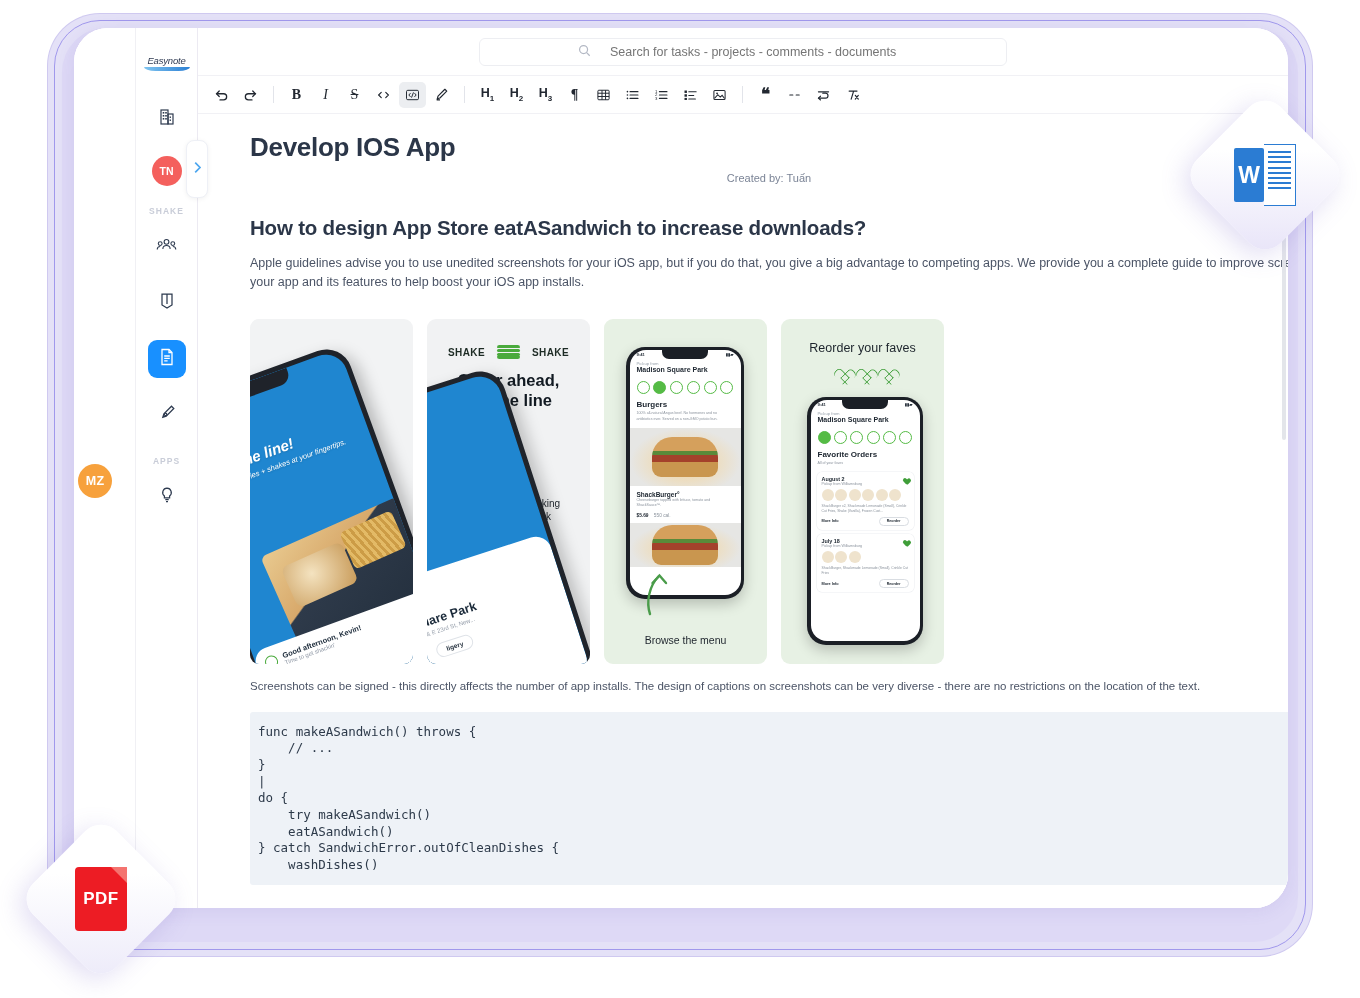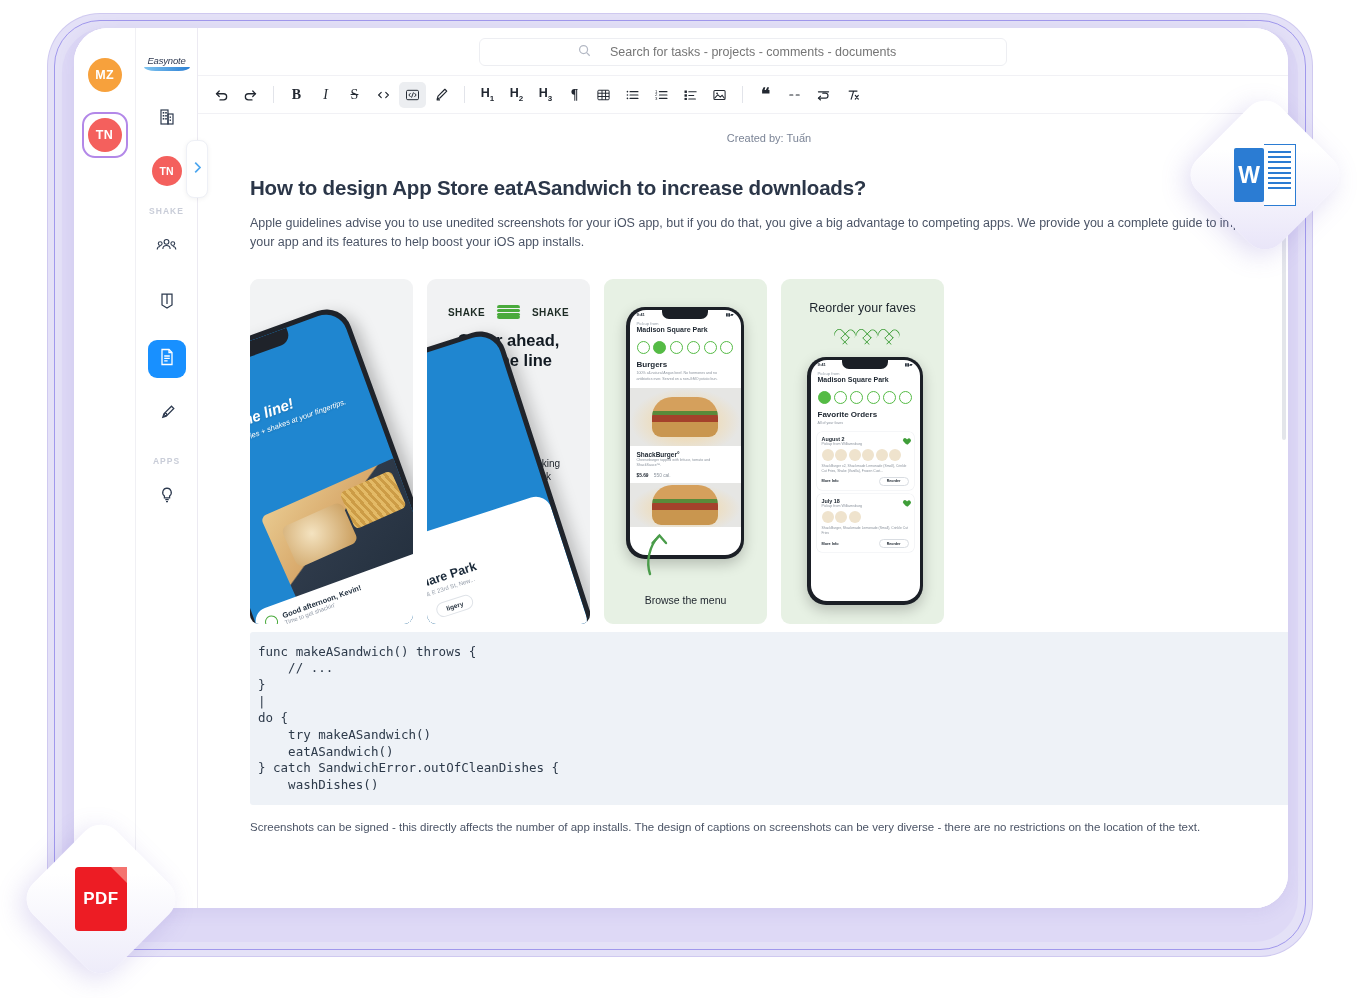--- a/index.html
+++ b/index.html
@@ -53,23 +53,23 @@
     background: #fff;
   }
 
   
   #avatar-rail {
     width: 62px;
     background: #ffffff;
     border-right: 1px solid #f0f0f4;
     padding-top: 26px;
     display: flex;
-    flex-direction: column;
+    flex-direction: row;
     align-items: center;
-    gap: 16px;
+    gap: 24px;
     flex: 0 0 62px;
   }
   .avatar {
     width: 34px; height: 34px;
     border-radius: 50%;
     color: #fff;
     font-size: 12.5px;
     font-weight: bold;
     display: flex; align-items: center; justify-content: center;
     letter-spacing: .3px;
@@ -785,20 +785,21 @@
         <div class="tb-btn">
           <svg width="15" height="14" viewBox="0 0 16 14" fill="none" stroke="#222831" stroke-width="1.25" stroke-linecap="round">
             <path d="M4.4 2.8h8.4M9.2 2.8L6.6 11.4"></path>
               <path d="M11 7.4l3.2 4M14.2 7.4l-3.2 4"></path>
           </svg>
         </div>
       </div>
 
       <div id="doc-scroll">
         <div id="doc">
+          <h1 id="doc-title">Develop IOS App</h1>
           <div id="doc-byline">Created by: Tuấn</div>
           <h2 id="doc-h2">How to design App Store eatASandwich to increase downloads?</h2>
           <p id="doc-para">Apple guidelines advise you to use unedited screenshots for your iOS app, but if you do that, you give a big advantage to competing apps. We provide you a complete guide to improve screenshots of your app and its features to help boost your iOS app installs.</p>
 
           <div id="gallery">
 
             <div class="shot a">
               <div class="phoneA">
                 <div class="phoneA-screen">
                   <div class="phoneA-notch"></div>
@@ -961,31 +962,31 @@
                       <span class="mi">More Info</span>
                       <span class="re">Reorder</span>
                     </div>
                   </div>
                 </div>
               </div>
             </div>
 
           </div>
 
+          <div id="doc-caption">Screenshots can be signed - this directly affects the number of app installs. The design of captions on screenshots can be very diverse - there are no restrictions on the location of the text.</div>
+
           <div id="code-block">func makeASandwich() throws {
     // ...
 }
 |
 do {
     try makeASandwich()
     eatASandwich()
 } catch SandwichError.outOfCleanDishes {
     washDishes()</div>
-
-          <div id="doc-caption">Screenshots can be signed - this directly affects the number of app installs. The design of captions on screenshots can be very diverse - there are no restrictions on the location of the text.</div>
         </div>
         <div id="doc-scrollbar"></div>
       </div>
 
     </div>
   </div>
 </div>
 
 <div class="badge-diamond" id="badge-word">
   <div class="badge-inner">

